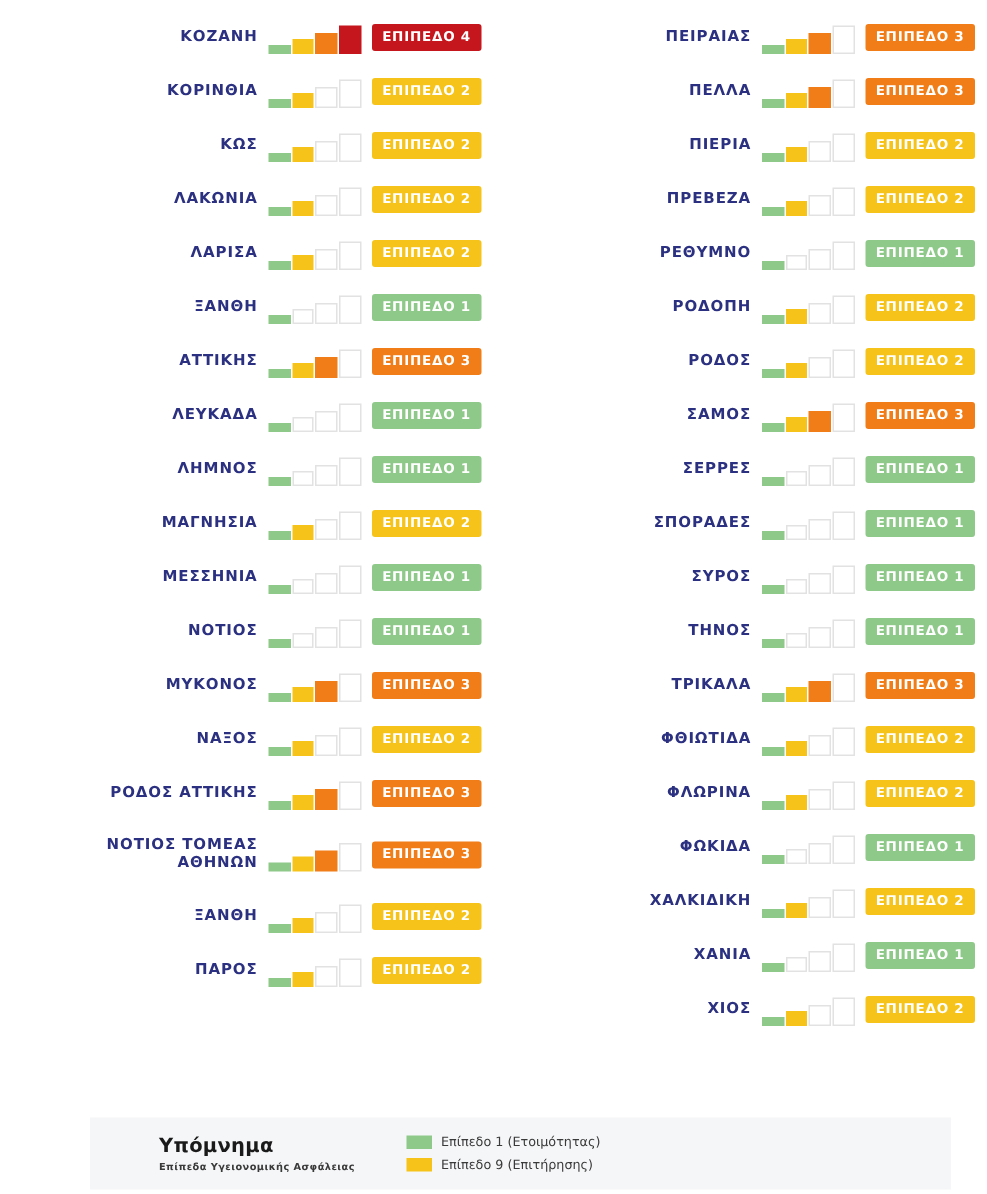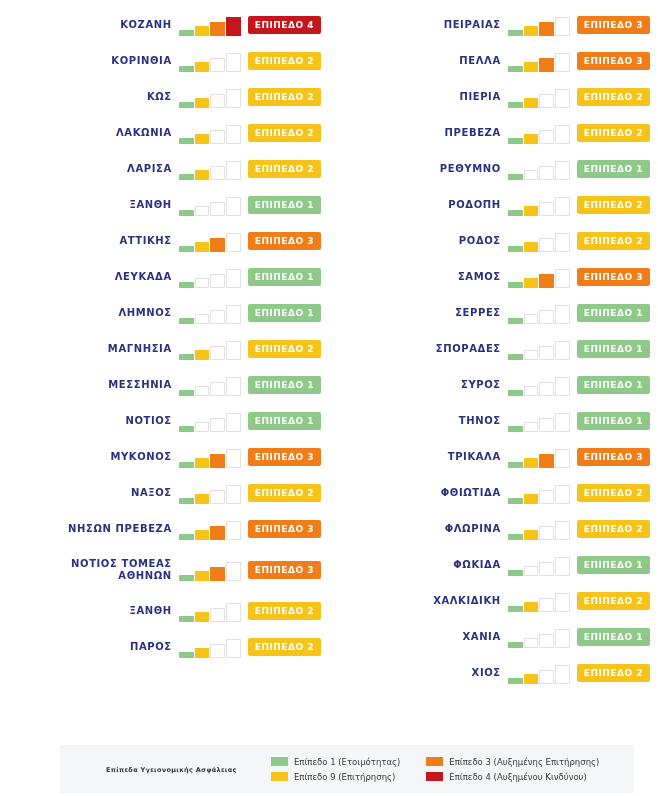--- a/index.html
+++ b/index.html
@@ -280,21 +280,21 @@
           <div class="region-name">ΝΑΞΟΣ</div>
           <div class="gauge">
             <div class="seg s1 on" style="background: rgb(142, 201, 138);"></div>
             <div class="seg s2 on" style="background: rgb(245, 195, 25);"></div>
             <div class="seg s3"></div>
             <div class="seg s4"></div>
           </div>
           <div class="badge" style="background: rgb(245, 195, 25);">ΕΠΙΠΕΔΟ 2</div>
         </div>
         <div class="row">
-          <div class="region-name">ΝΗΣΩΝ ΠΡΕΒΕΖΑ</div>
+          <div class="region-name">ΡΟΔΟΣ ΑΤΤΙΚΗΣ</div>
           <div class="gauge">
             <div class="seg s1 on" style="background: rgb(142, 201, 138);"></div>
             <div class="seg s2 on" style="background: rgb(245, 195, 25);"></div>
             <div class="seg s3 on" style="background: rgb(240, 125, 24);"></div>
             <div class="seg s4"></div>
           </div>
           <div class="badge" style="background: rgb(240, 125, 24);">ΕΠΙΠΕΔΟ 3</div>
         </div>
         <div class="row tall">
           <div class="region-name">ΝΟΤΙΟΣ ΤΟΜΕΑΣ
@@ -517,37 +517,28 @@
             <div class="seg s3"></div>
             <div class="seg s4"></div>
           </div>
           <div class="badge" style="background: rgb(245, 195, 25);">ΕΠΙΠΕΔΟ 2</div>
         </div>
       </div>
   </div>
 
   <div class="legend">
     <div class="legend-title-block">
+      <div class="legend-title">Υπόμνημα</div>
       <div class="legend-sub">Επίπεδα Υγειονομικής Ασφάλειας</div>
     </div>
     <div class="legend-group" id="legend-col-1">
         <div class="legend-item">
           <span class="legend-swatch" style="background: rgb(142, 201, 138);"></span>
           <span>Επίπεδο 1 (Ετοιμότητας)</span>
         </div>
         <div class="legend-item">
           <span class="legend-swatch" style="background: rgb(245, 195, 25);"></span>
           <span>Επίπεδο 9 (Επιτήρησης)</span>
         </div>
       </div>
-    <div class="legend-group" id="legend-col-2">
-        <div class="legend-item">
-          <span class="legend-swatch" style="background: rgb(240, 125, 24);"></span>
-          <span>Επίπεδο 3 (Αυξημένης Επιτήρησης)</span>
-        </div>
-        <div class="legend-item">
-          <span class="legend-swatch" style="background: rgb(196, 22, 28);"></span>
-          <span>Επίπεδο 4 (Αυξημένου Κινδύνου)</span>
-        </div>
-      </div>
   </div>
 
 </div>
 
 </body></html>

